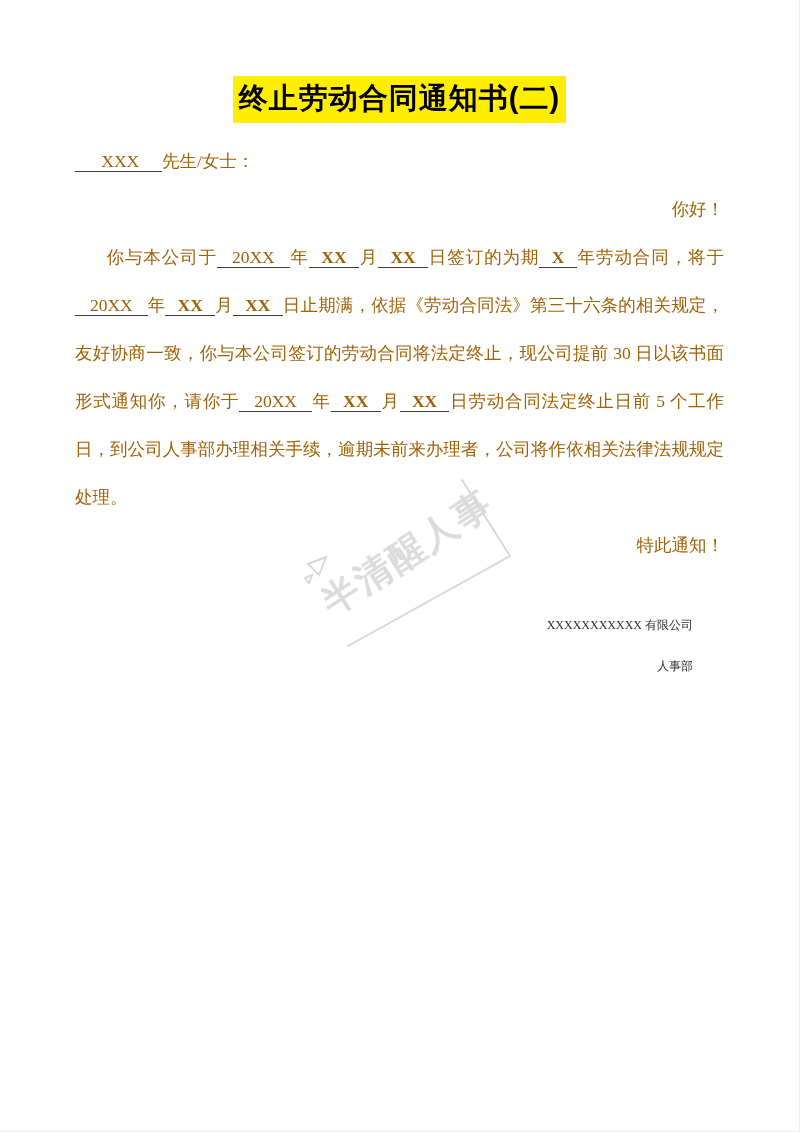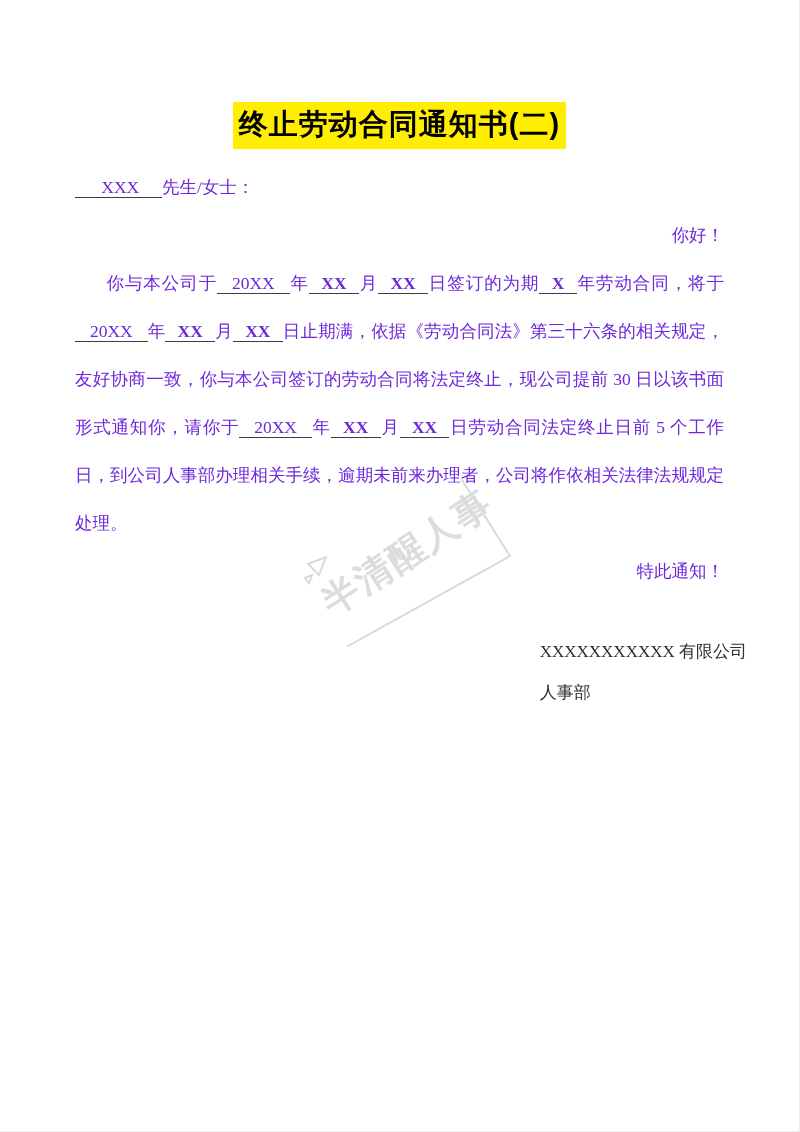--- a/index.html
+++ b/index.html
@@ -10,58 +10,58 @@
     margin: 0 auto;
     background: #ffffff;
     border-right: 1px solid #eeeeee;
     border-bottom: 1px solid #ededed;
     box-sizing: border-box;
     overflow: hidden;
     color: #2f2f2f;
     font-family: "Liberation Serif", "DejaVu Serif", serif;
   }
   .title-wrap {
-    margin-top: 102px;
+    margin-top: 76px;
     text-align: center;
   }
   .doc-title {
     display: inline-block;
     font-family: "Liberation Sans", "DejaVu Sans", sans-serif;
     font-weight: 700;
     font-size: 29px;
     color: #000000;
     background: #ffee00;
     padding: 3px 6px 4px 6px;
     letter-spacing: 1px;
   }
   .body-text {
     margin: 14px 75px 0 75px;
     font-size: 17.5px;
     line-height: 48px;
-    color: #6d28d9;
+    color: #a16207;
   }
   .body-text p { margin: 0; }
   .salutation { text-align: left; }
   .greeting, .closing { text-indent: 2em; text-align: right; }
   .main-para {
     text-align: justify;
     text-indent: 1.8em;
   }
   .blank {
     border-bottom: 1px solid #3c3c3c;
     padding: 0 0.85em;
     white-space: nowrap;
   }
   .blank.salutation-blank { padding: 0 1.3em 0 1.5em; }
   .blank.short { padding: 0 0.7em; font-weight: bold; }
   .signature {
     width: fit-content;
-    margin: 36px 52px 0 auto;
-    text-align: left;
-    font-size: 17px;
+    margin: 36px 106px 0 auto;
+    text-align: right;
+    font-size: 12px;
     line-height: 41px;
   }
   .sig-line { white-space: pre; }
   .watermark {
     position: absolute;
     left: 296px;
     top: 470px;
     width: 232px;
     height: 192px;
     pointer-events: none;

